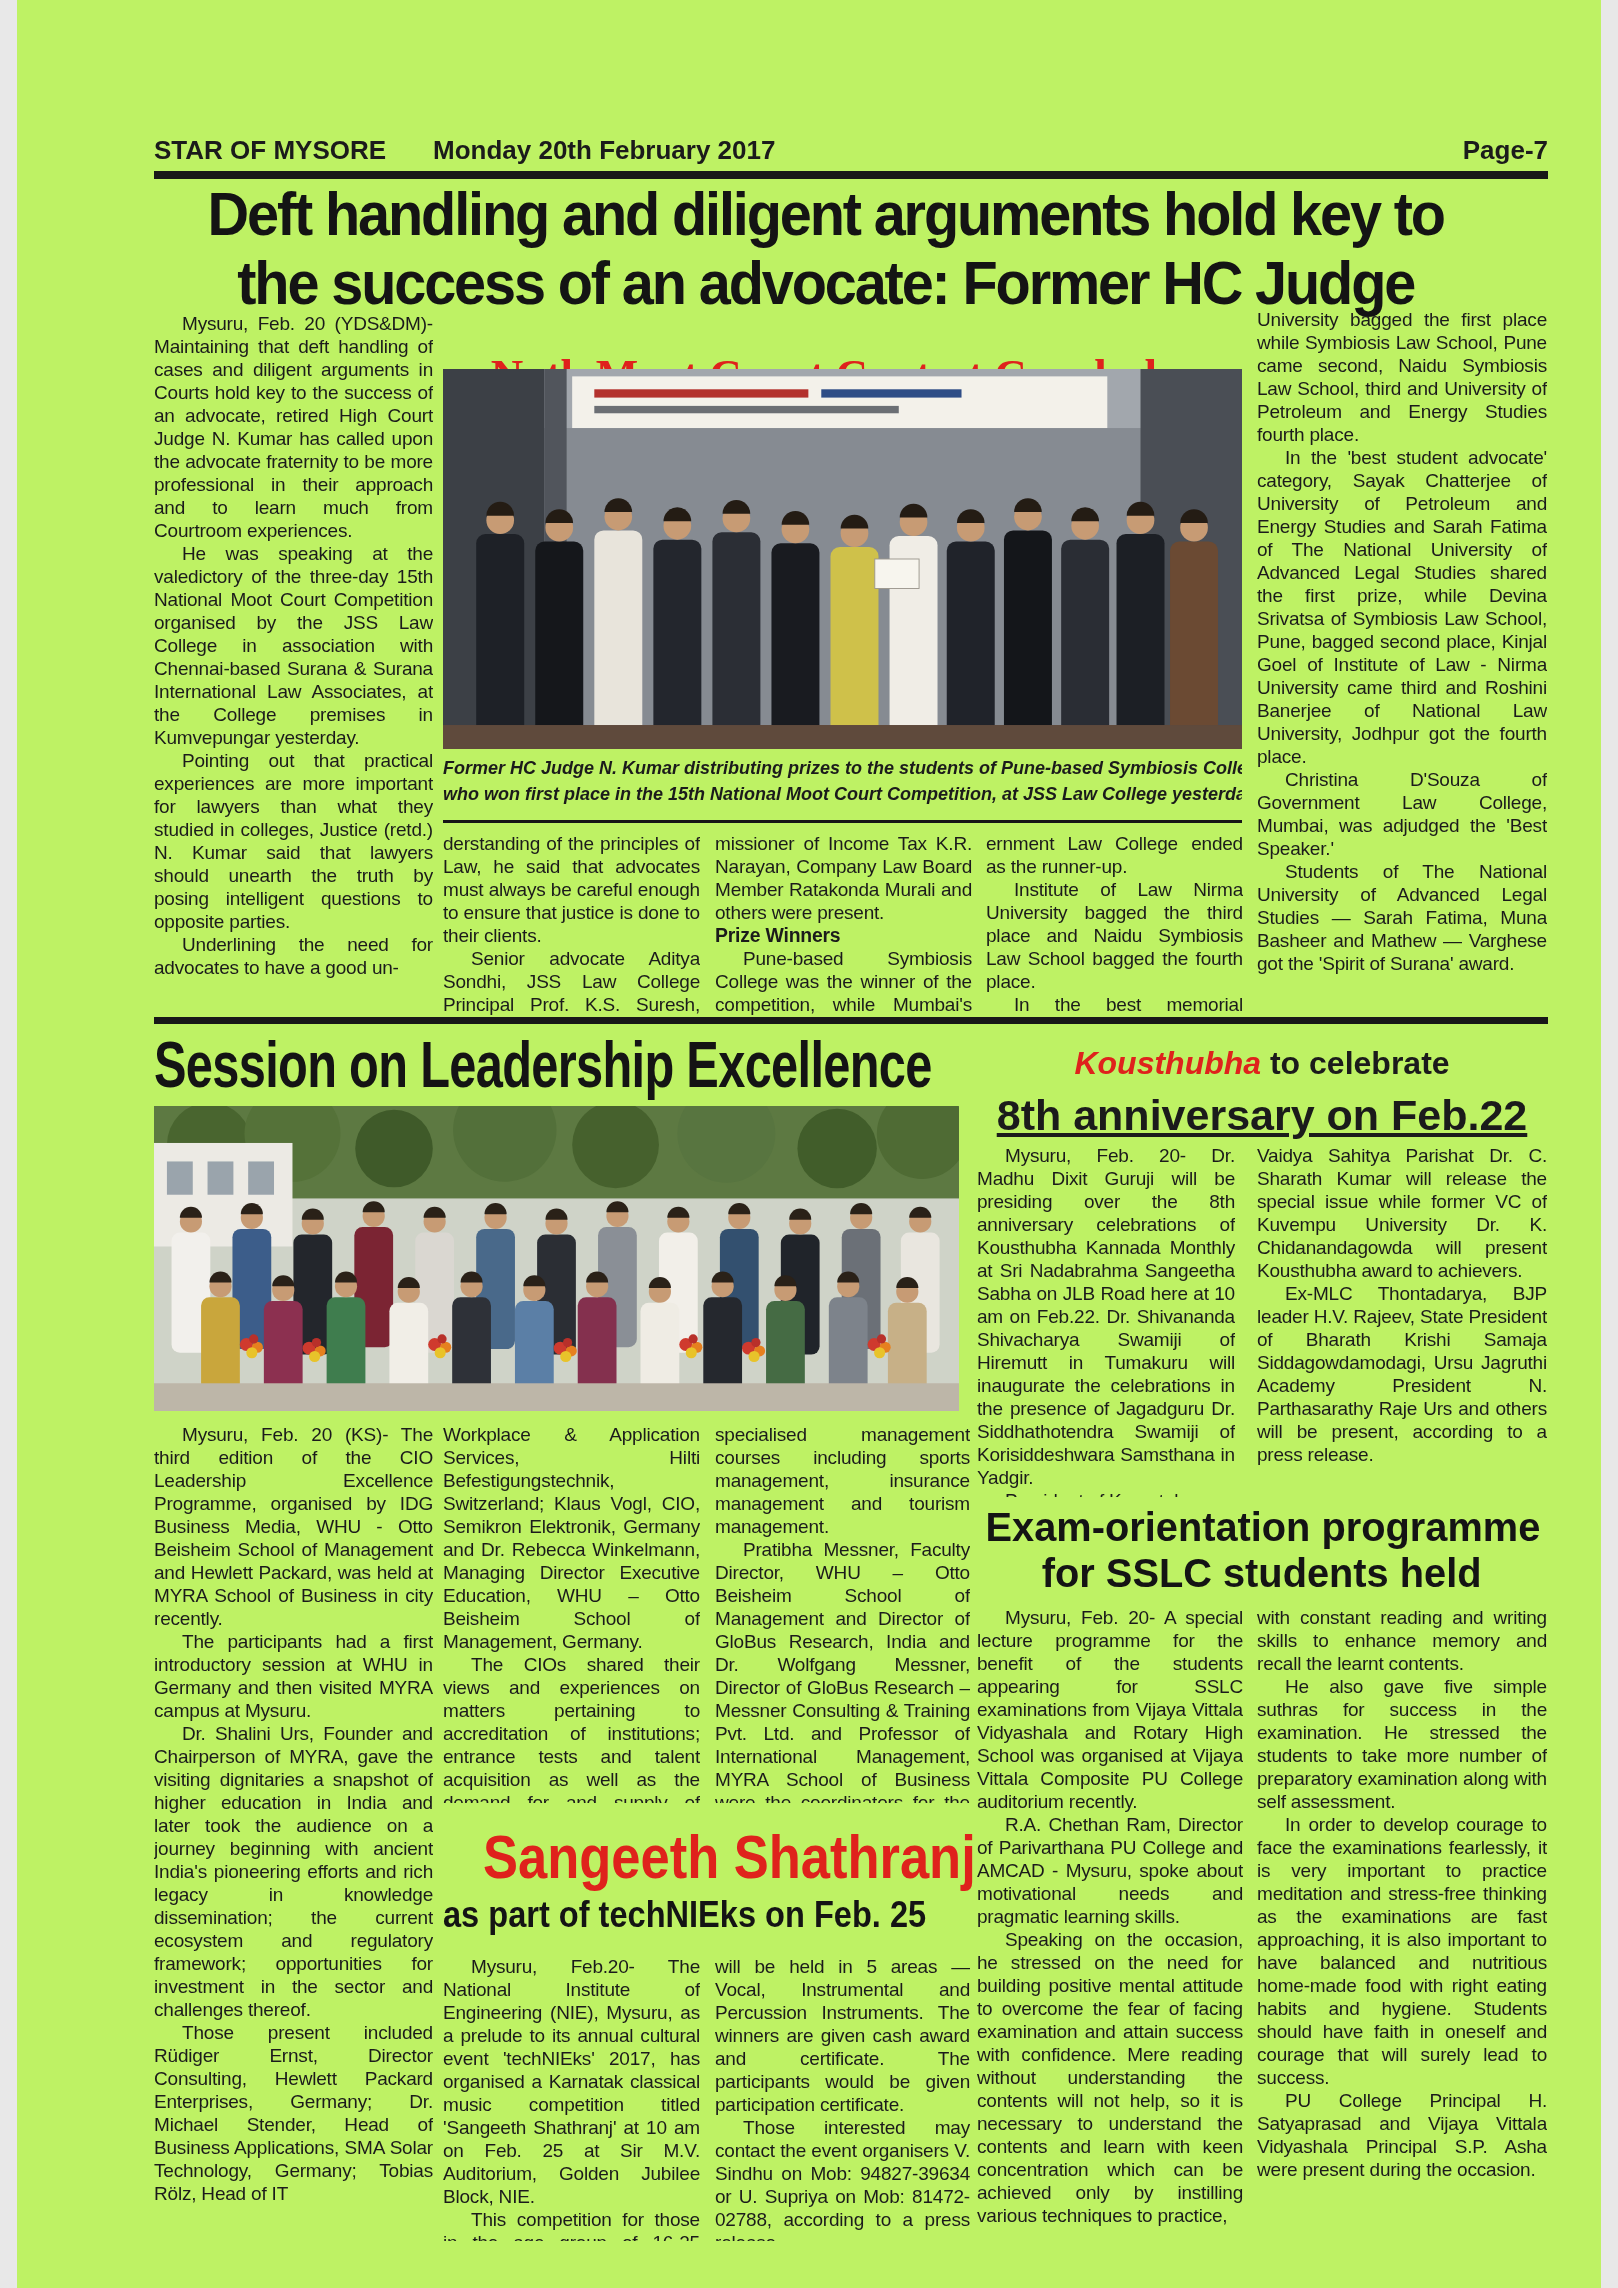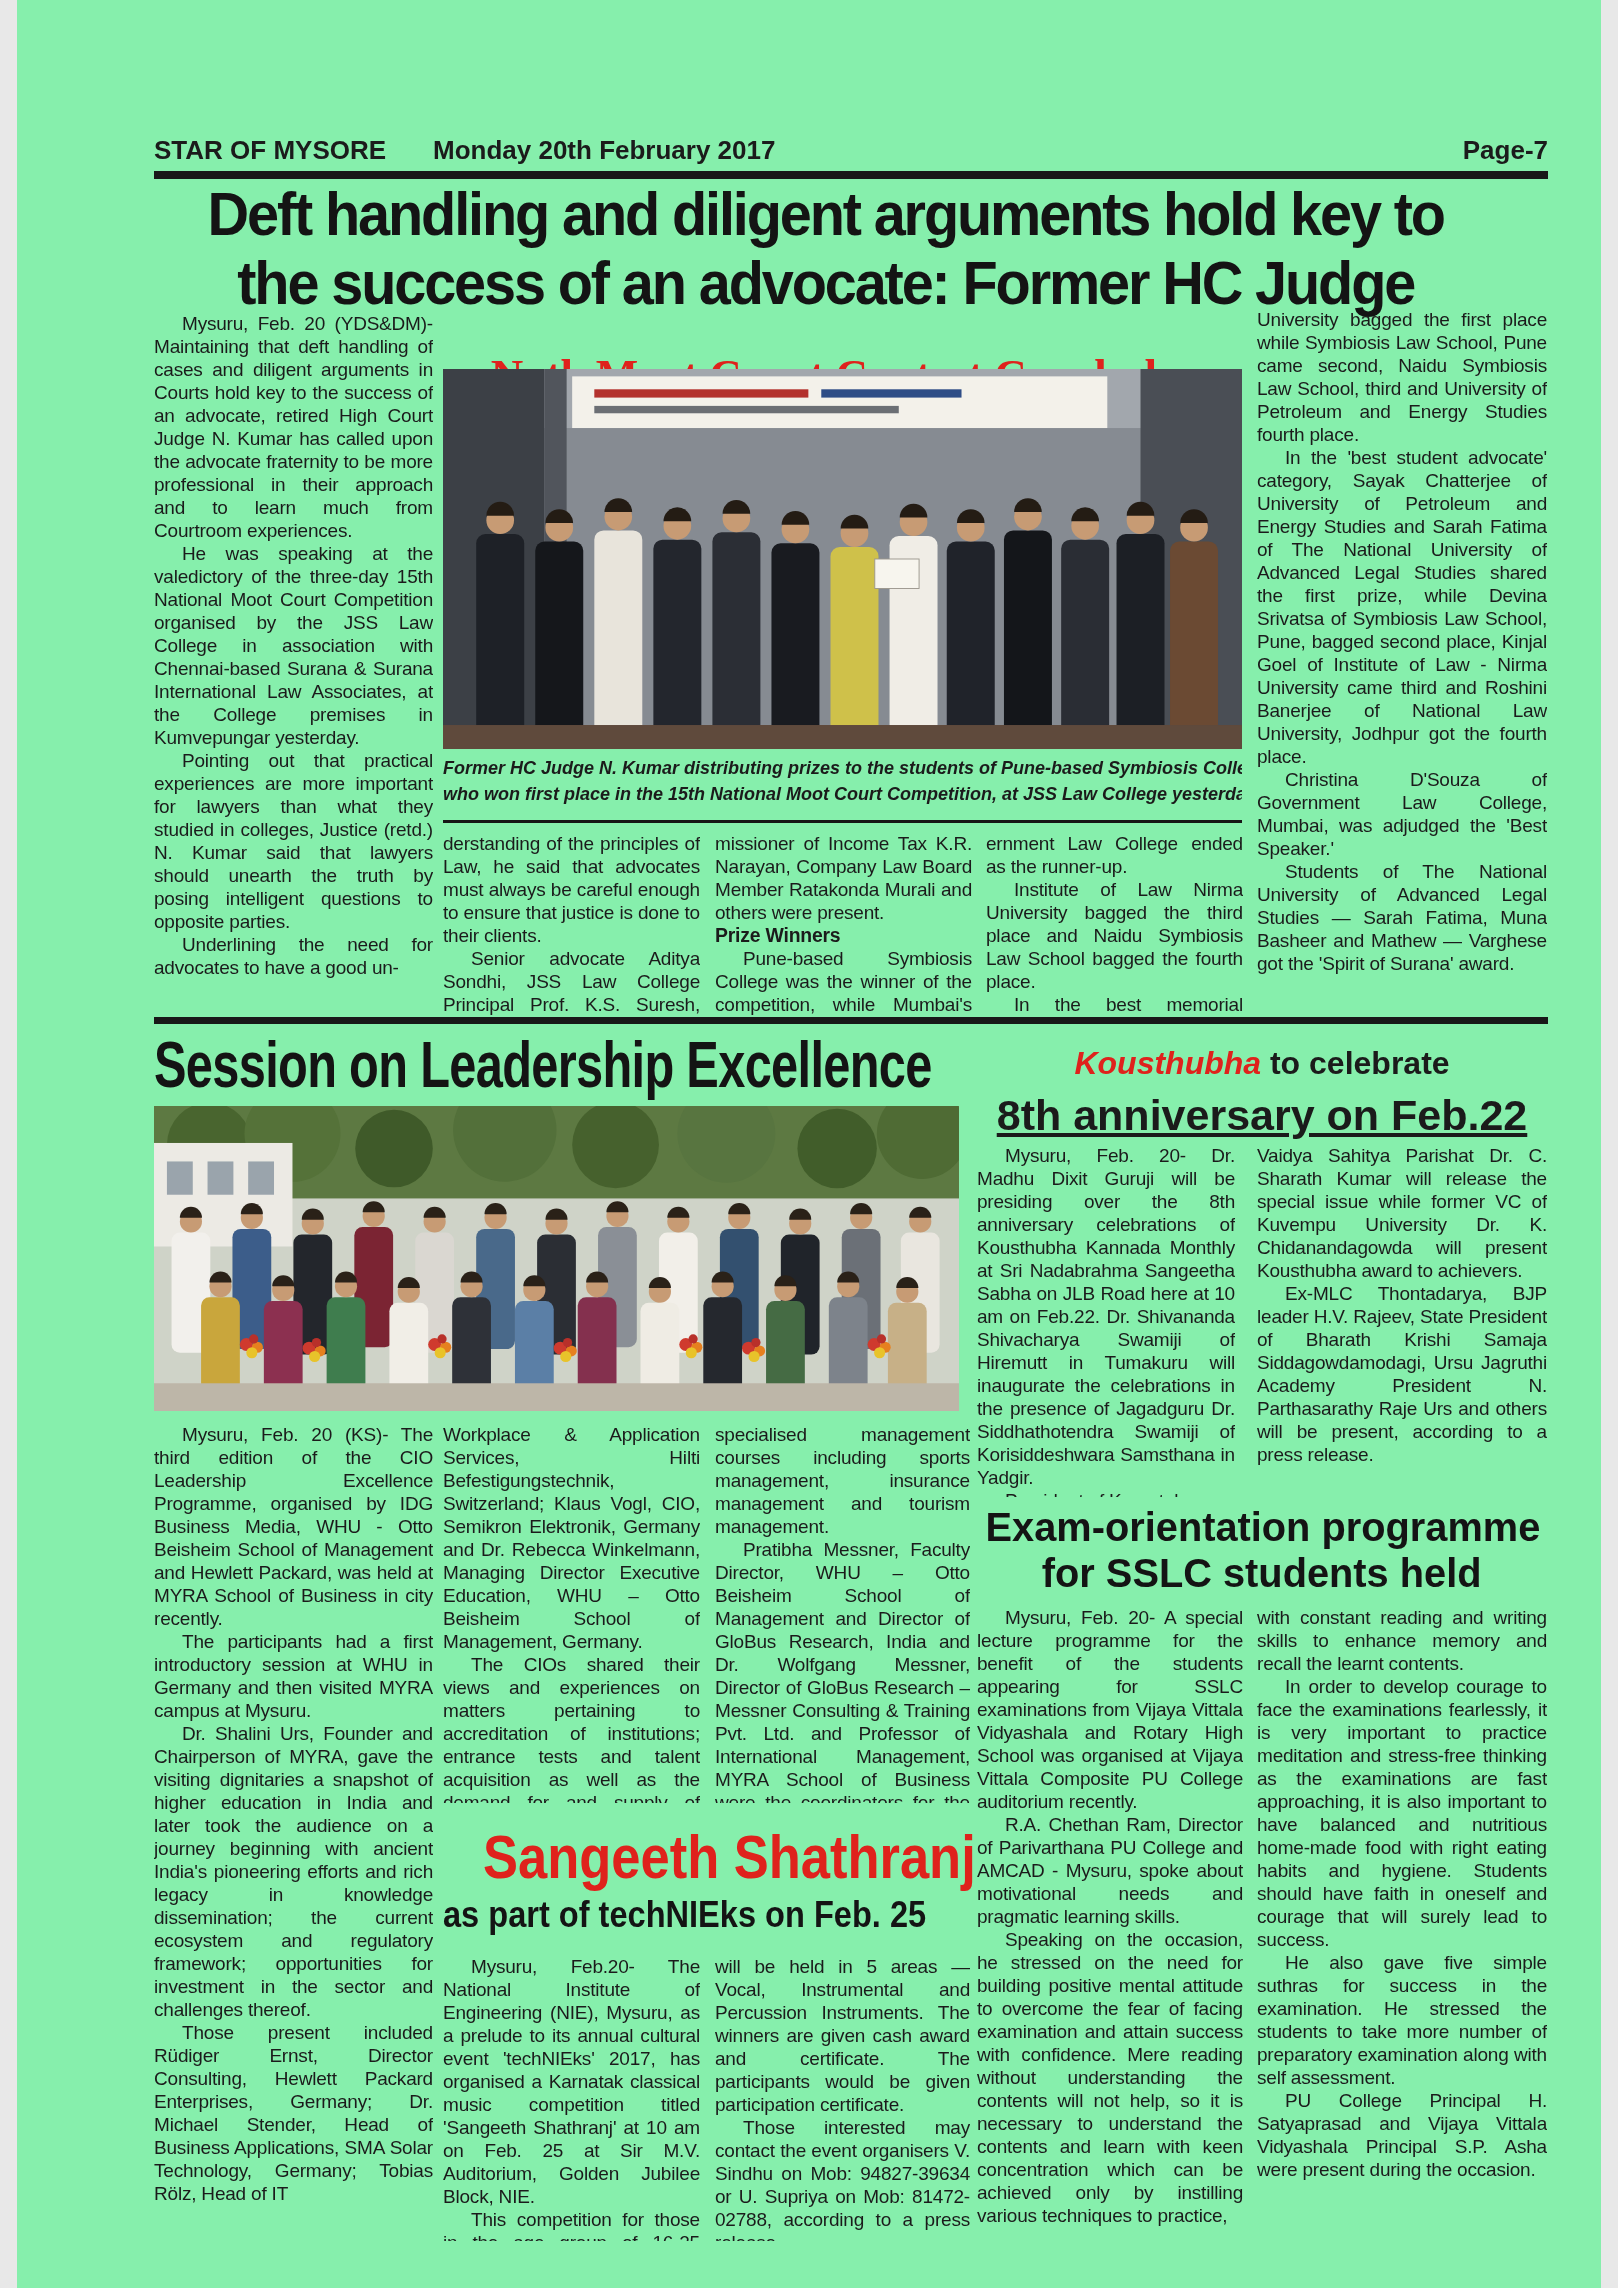--- a/index.html
+++ b/index.html
@@ -1,18 +1,18 @@
 <!DOCTYPE html>
 <html style="--accent-red: #df221c; --ink: #1b1b1b;font-size:14.8px"><head>
 <meta charset="utf-8">
 <style>
   html,body{margin:0;padding:0;background:#e8e8e8;}
   .page{
     position:relative;width:1584px;height:2289px;margin:0 auto;
-    background:#86efac;color:var(--ink,#1b1b1b);
+    background:#bef264;color:var(--ink,#1b1b1b);
     font-family:"Liberation Sans",sans-serif;overflow:hidden;
   }
   .abs{position:absolute;}
   .body-col{font-size:19px;line-height:23px;text-align:justify;letter-spacing:-0.2px;overflow:hidden;}
   .para{margin:0;text-indent:28px;}
   .para.cont{text-indent:0;}
   .subhead{font-weight:bold;text-align:left;margin:0;text-indent:0;font-size:19.4px;}
   .hl{font-weight:bold;color:#141414;}
   .nowrap{white-space:nowrap;overflow:hidden;}
   .cx{display:inline-block;white-space:nowrap;}
@@ -216,22 +216,22 @@
     <span class="cx" style="transform:scaleX(0.97);">Exam-orientation programme</span><br>
     <span class="cx" style="transform:scaleX(0.97);">for SSLC students held</span>
   </div>
   <div class="abs body-col" style="left:960px;top:1606px;width:266px;height:646px;">
       <p class="para">Mysuru, Feb. 20- A special lecture programme for the benefit of the students appearing for SSLC examinations from Vijaya Vittala Vidyashala and Rotary High School was organised at Vijaya Vittala Composite PU College auditorium recently.</p>
       <p class="para">R.A. Chethan Ram, Director of Parivarthana PU College and AMCAD - Mysuru, spoke about motivational needs and pragmatic learning skills.</p>
       <p class="para">Speaking on the occasion, he stressed on the need for building positive mental attitude to overcome the fear of facing examination and attain success with confidence. Mere reading without understanding the contents will not help, so it is necessary to understand the contents and learn with keen concentration which can be achieved only by instilling various techniques to practice,</p>
     </div>
   <div class="abs body-col" style="left:1240px;top:1606px;width:290px;height:646px;">
       <p class="para cont">with constant reading and writing skills to enhance memory and recall the learnt contents.</p>
+      <p class="para">He also gave five simple suthras for success in the examination. He stressed the students to take more number of preparatory examination along with self assessment.</p>
       <p class="para">In order to develop courage to face the examinations fearlessly, it is very important to practice meditation and stress-free thinking as the examinations are fast approaching, it is also important to have balanced and nutritious home-made food with right eating habits and hygiene. Students should have faith in oneself and courage that will surely lead to success.</p>
-      <p class="para">He also gave five simple suthras for success in the examination. He stressed the students to take more number of preparatory examination along with self assessment.</p>
       <p class="para">PU College Principal H. Satyaprasad and Vijaya Vittala Vidyashala Principal S.P. Asha were present during the occasion.</p>
     </div>
 
   <div class="abs" style="left:426px;top:1826px;width:526px;text-align:center;font-weight:bold;font-size:61px;line-height:63px;">
     <span class="cx red" style="transform:scaleX(0.86);">Sangeeth Shathranj</span>
   </div>
   <div class="abs hl" style="left:426px;top:1894px;width:526px;font-size:37px;line-height:42px;">
     <span class="cx" style="transform:scaleX(0.88);transform-origin:0 50%;">as part of techNIEks on Feb. 25</span>
   </div>
   <div class="abs body-col" style="left:426px;top:1955px;width:257px;height:286px;">

